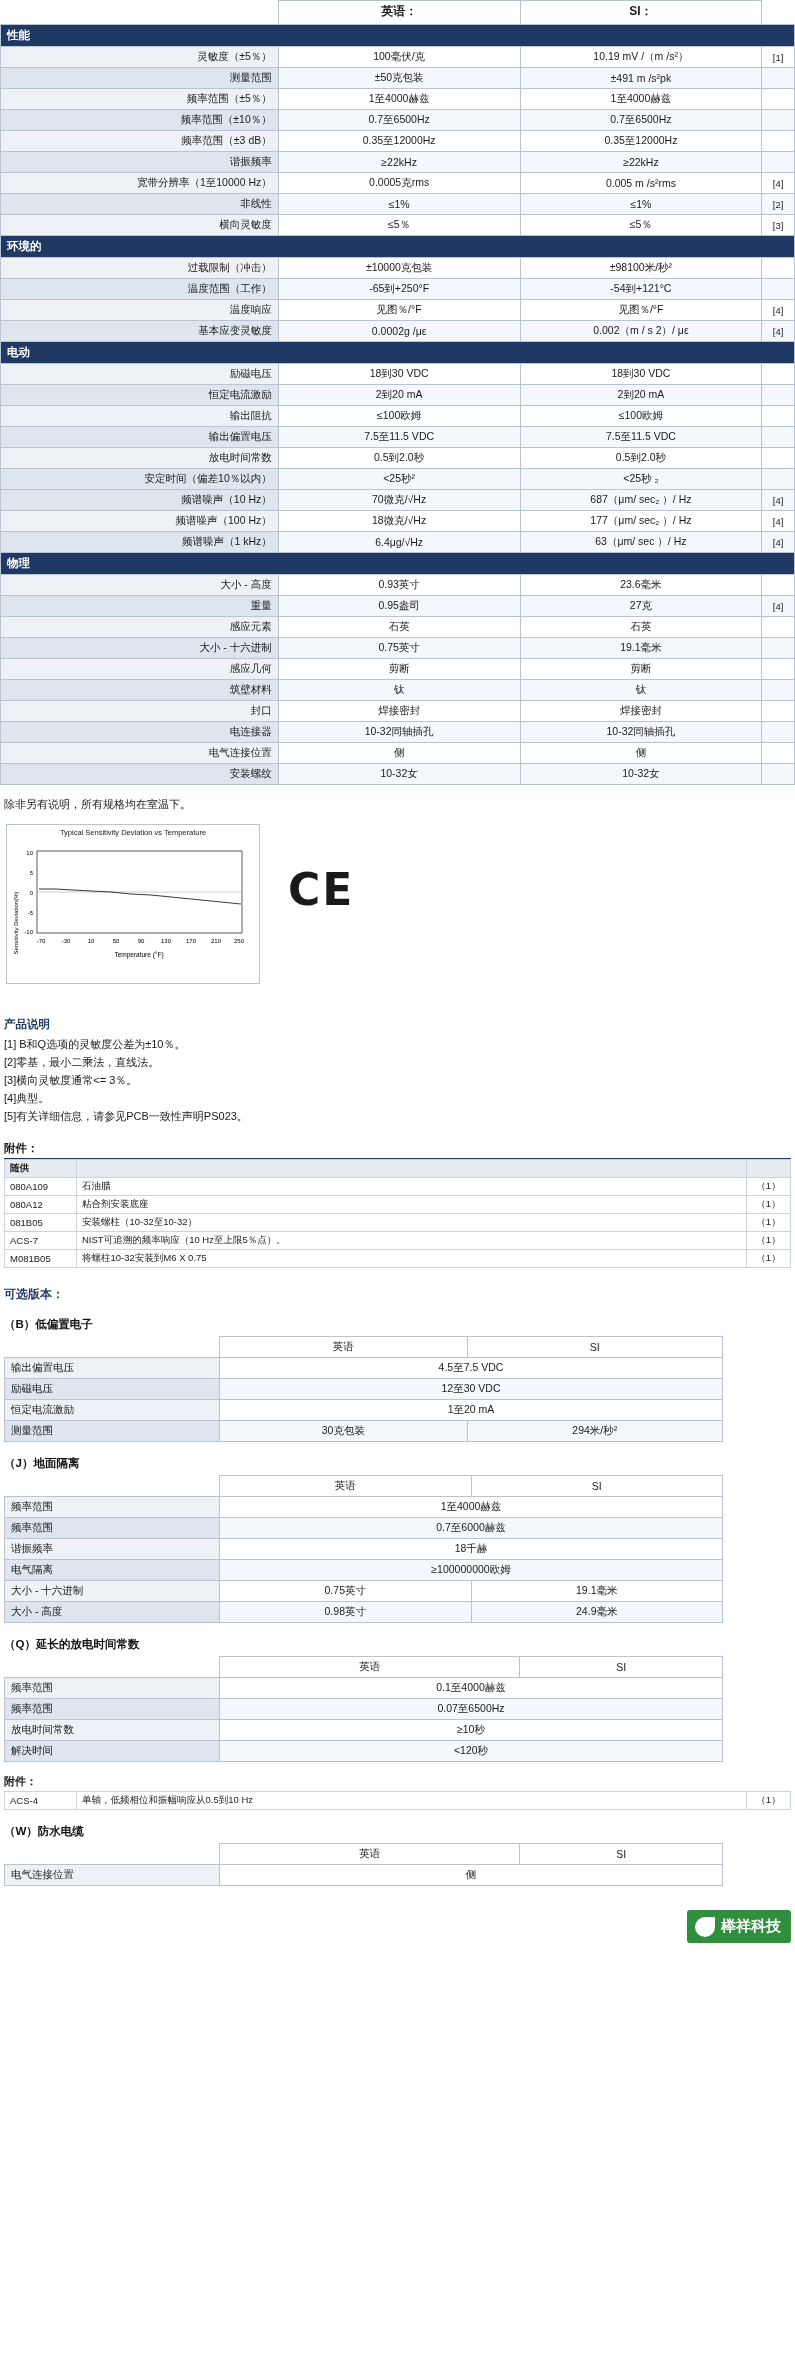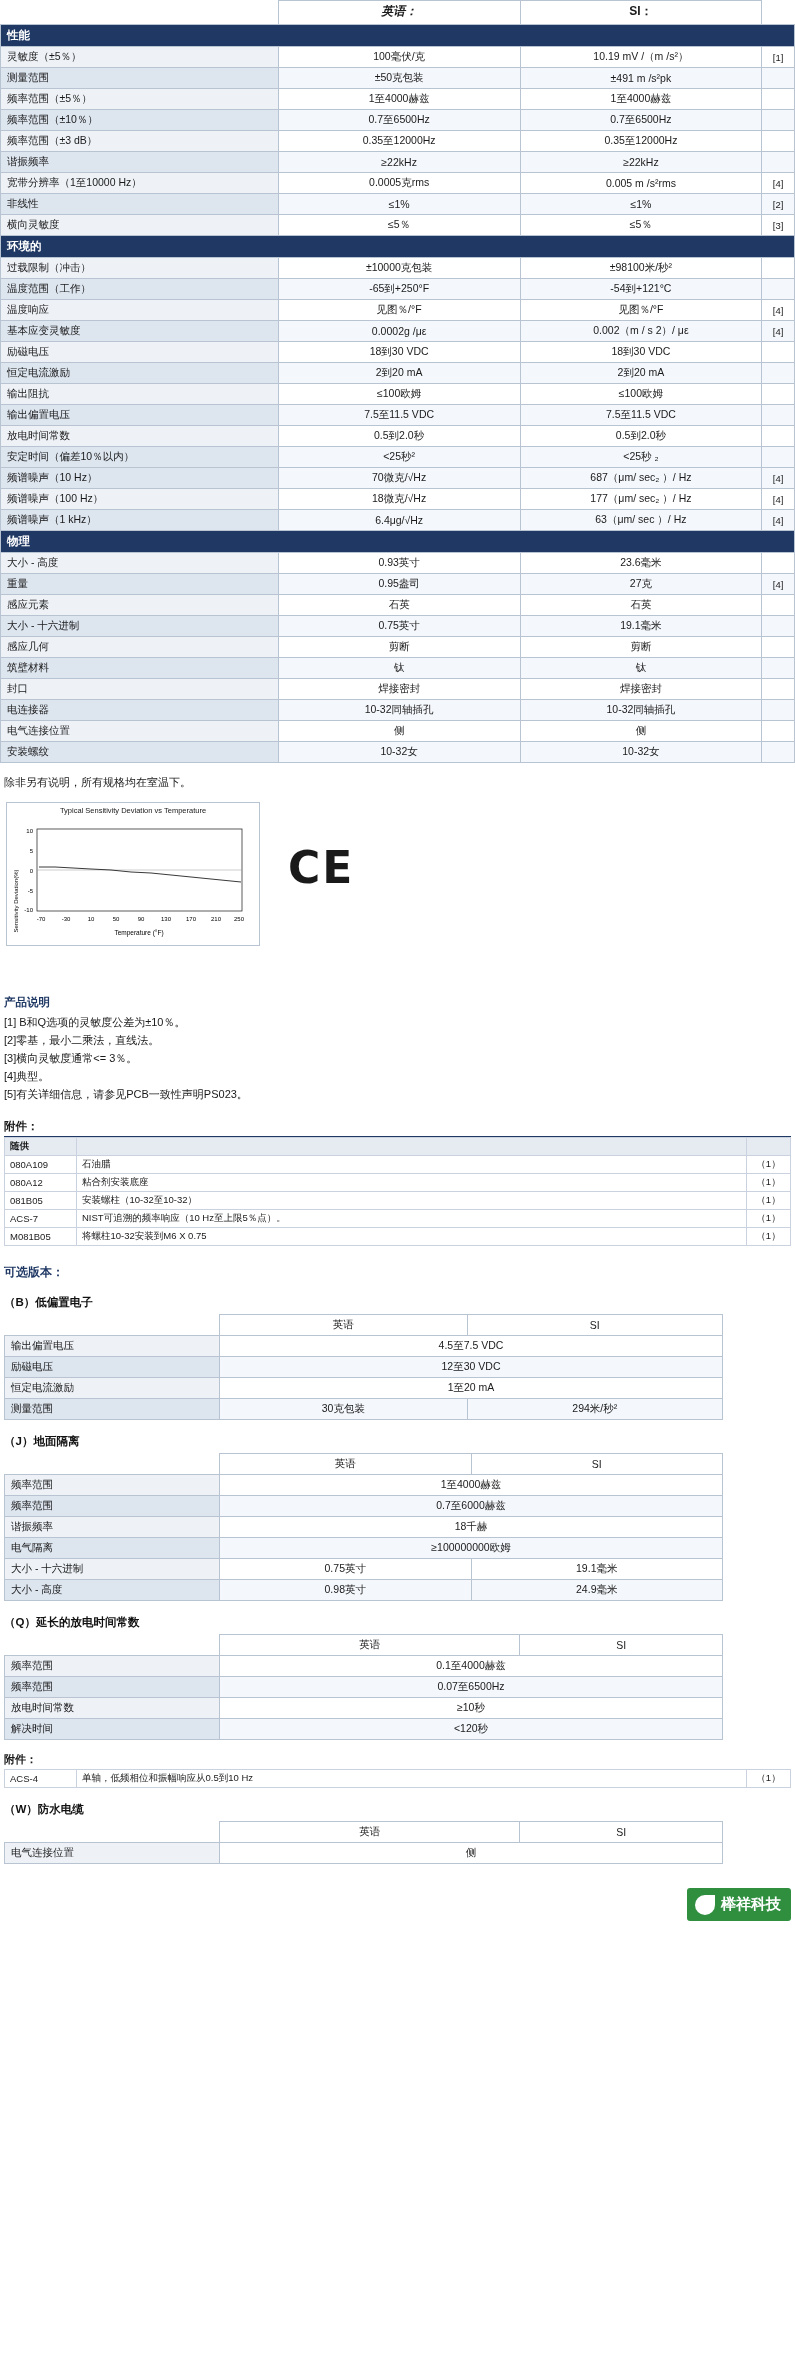--- a/index.html
+++ b/index.html
@@ -22,31 +22,31 @@
 
   .section-row td {
     background: #1f3864;
     color: #ffffff;
     font-weight: bold;
     font-size: 11.5px;
     padding: 3px 6px;
     border: 1px solid #1f3864;
   }
   .row td { padding: 3px 6px; font-size: 10.5px; }
-  .row td.label { width: 255px; background: #eef2f7; }
+  .row td.label { width: 255px; background: #eef2f7; text-align: right; }
   .row td.val { width: 222px; text-align: center; background: #ffffff; }
   .row td.ref { width: 30px; text-align: center; background: #ffffff; font-size: 9.5px; }
   .row.alt td.label { background: #dde5ef; }
   .row.alt td.val, .row.alt td.ref { background: #f4f7fb; }
 
   .note { font-size: 11px; margin: 12px 4px 6px 4px; }
 
   .figure-area { position: relative; height: 185px; margin: 6px 0 0 0; }
   .chart-box {
-    position: absolute; left: 6px; top: 6px; width: 254px; height: 144px;
+    position: absolute; left: 6px; top: 6px; width: 254px; height: 160px;
     border: 1px solid #b9c4d2; background: #ffffff;
   }
   .chart-title { text-align: center; font-size: 7.5px; margin-top: 3px; }
   .ce-mark { position: absolute; left: 288px; top: 46px; font-size: 44px; font-weight: bold; letter-spacing: 2px; font-family: "DejaVu Sans", sans-serif; }
 
   h3.blockhead { font-size: 11.5px; color: #1f3864; margin: 14px 4px 4px 4px; }
   .prodnotes { font-size: 11px; line-height: 1.55; margin: 0 4px; }
   .prodnotes div { margin: 1px 0; }
 
   .attach-title { font-size: 11.5px; font-weight: bold; margin: 16px 4px 2px 4px; }
@@ -80,21 +80,21 @@
 </style>
 </head>
 <body>
 
 <div class="page">
 
   <table class="spec">
     <tbody>
         <tr class="hdr-row">
       <td class="blank" style="width:255px;"></td>
-      <td style="width:222px;font-style:italic;">英语：</td>
+      <td style="width:222px;">英语：</td>
       <td style="width:222px;text-align:center;">SI：</td>
       <td style="width:30px;" class="blank"></td>
     </tr>
 
     <tr class="section-row">
       <td colspan="4">性能</td>
     </tr>
     <tr class="row">
           <td class="label">灵敏度（±5％）</td>
           <td class="val">100毫伏/克</td>
@@ -171,20 +171,23 @@
           <td class="val">见图％/°F</td>
           <td class="ref">[4]</td>
         </tr>
     <tr class="row alt">
           <td class="label">基本应变灵敏度</td>
           <td class="val">0.0002g /με</td>
           <td class="val">0.002（m / s 2）/ με</td>
           <td class="ref">[4]</td>
         </tr>
 
+    <tr class="section-row">
+      <td colspan="4">电动</td>
+    </tr>
     <tr class="row">
           <td class="label">励磁电压</td>
           <td class="val">18到30 VDC</td>
           <td class="val">18到30 VDC</td>
           <td class="ref"></td>
         </tr>
     <tr class="row alt">
           <td class="label">恒定电流激励</td>
           <td class="val">2到20 mA</td>
           <td class="val">2到20 mA</td>

